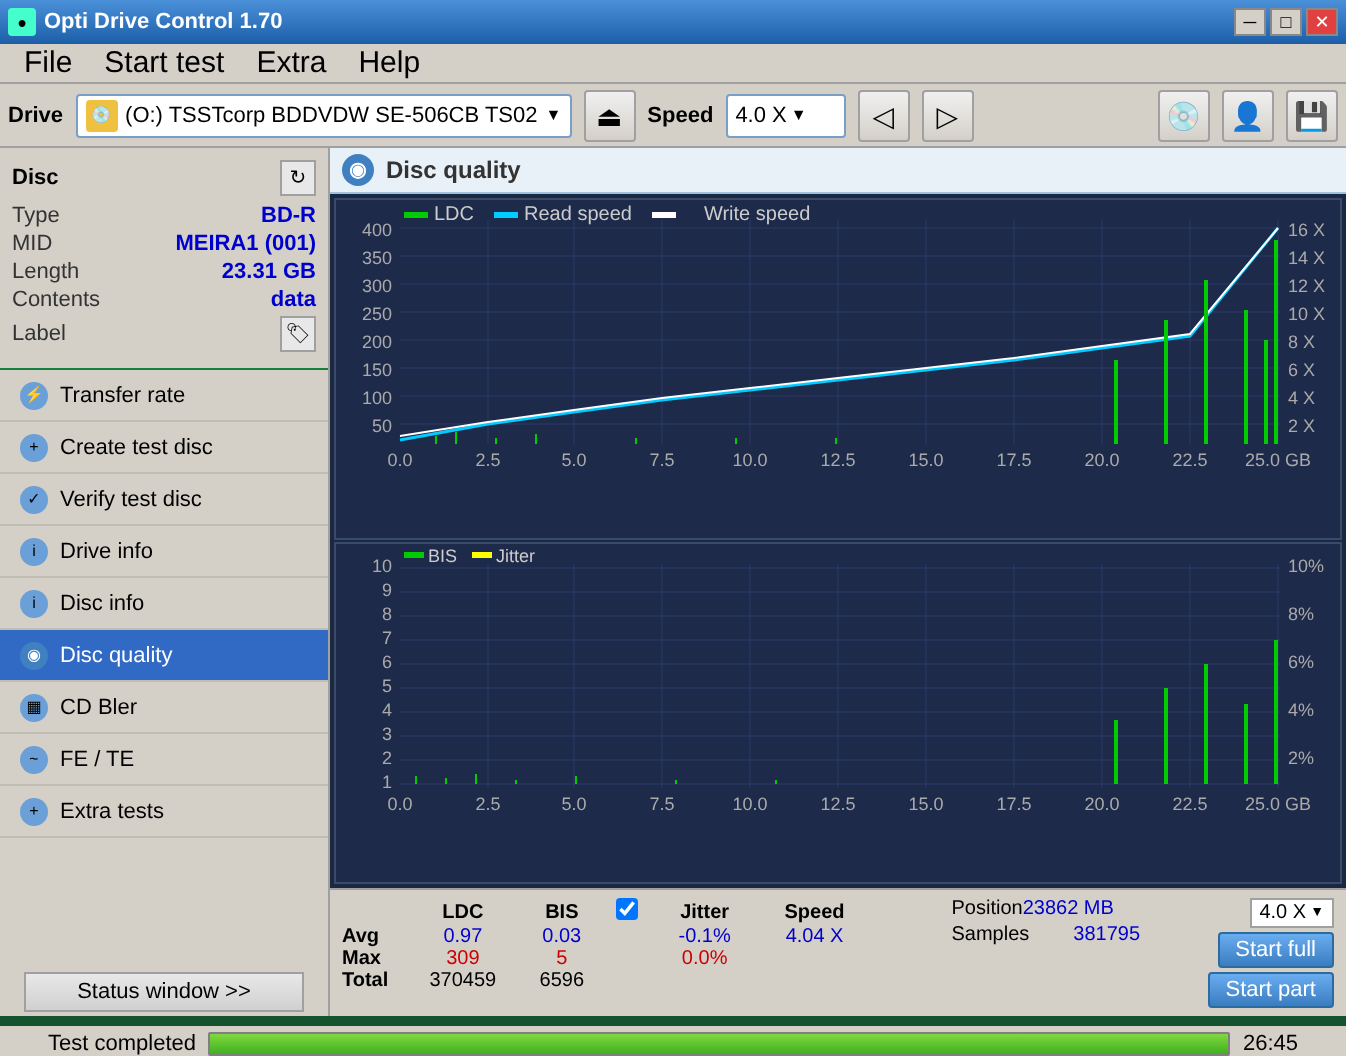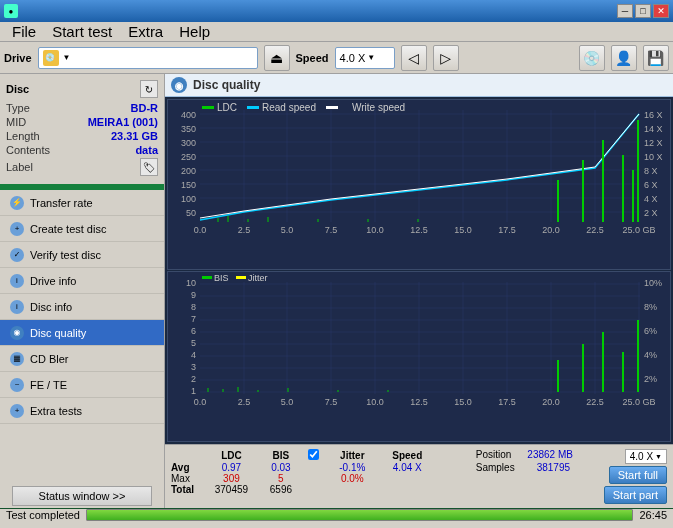--- a/index.html
+++ b/index.html
@@ -25,37 +25,37 @@
     .drive-icon { width: 16px; height: 16px; background: #f0c040; border-radius: 2px; display: flex; align-items: center; justify-content: center; font-size: 8px; }
     .speed-label { font-size: 11px; font-weight: bold; }
     .speed-select { height: 22px; background: white; border: 1px solid #7a9fc7; border-radius: 2px; padding: 0 4px; font-size: 11px; display: flex; align-items: center; gap: 2px; min-width: 60px; }
     .icon-btn { width: 26px; height: 26px; background: linear-gradient(to bottom, #f0f0f0, #d4d0c8); border: 1px solid #a0a0a0; border-radius: 2px; display: flex; align-items: center; justify-content: center; cursor: pointer; font-size: 14px; }
 
     
     .main { display: flex; height: calc(528px - 22px - 20px - 32px - 20px); }
 
     
     .sidebar { width: 165px; background: #d4d0c8; border-right: 1px solid #a0a0a0; display: flex; flex-direction: column; }
-    .disc-panel { padding: 6px; border-bottom: 6px solid #15803d; }
+    .disc-panel { padding: 6px; border-bottom: 1px solid #15803d; }
     .disc-header { display: flex; justify-content: space-between; align-items: center; margin-bottom: 4px; }
     .disc-title { font-weight: bold; font-size: 11px; }
     .disc-refresh { width: 18px; height: 18px; background: #e8e8e8; border: 1px solid #a0a0a0; display: flex; align-items: center; justify-content: center; font-size: 10px; cursor: pointer; }
     .disc-row { display: flex; justify-content: space-between; margin-bottom: 2px; }
     .disc-key { color: #333; }
     .disc-val { color: #0000cc; font-weight: bold; }
     .disc-label-row { display: flex; justify-content: space-between; align-items: center; margin-bottom: 2px; }
     .disc-label-icon { width: 18px; height: 18px; background: #e8e8e8; border: 1px solid #a0a0a0; display: flex; align-items: center; justify-content: center; font-size: 10px; cursor: pointer; }
 
     .sidebar-nav { flex: 1; }
     .nav-item { height: 26px; display: flex; align-items: center; padding-left: 10px; gap: 6px; cursor: pointer; font-size: 11px; border-bottom: 1px solid #c0bdb5; }
     .nav-item.active { background: #316ac5; color: white; }
     .nav-item .nav-icon { width: 14px; height: 14px; border-radius: 50%; display: flex; align-items: center; justify-content: center; font-size: 8px; }
 
     
-    .bottom-panel { height: 20px; background: #d4d0c8; display: flex; align-items: flex-start; padding: 0 6px; gap: 6px; border-top: 1px solid #14532d; }
+    .bottom-panel { height: 20px; background: #d4d0c8; display: flex; align-items: flex-end; padding: 0 24px; gap: 6px; border-top: 5px solid #14532d; }
     .status-text { font-size: 11px; }
     .progress-bar-container { flex: 1; height: 12px; background: #a0a0a0; border: 1px solid #808080; border-radius: 1px; overflow: hidden; }
     .progress-bar-fill { height: 100%; background: linear-gradient(to bottom, #80d840, #40b020); }
     .time-text { font-size: 11px; }
 
     .content-area { flex: 1; display: flex; flex-direction: column; overflow: hidden; }
     .disc-quality-header { background: #e8f0f8; display: flex; align-items: center; gap: 6px; padding: 3px 6px; border-bottom: 1px solid #a0c0e0; }
     .dq-icon { width: 16px; height: 16px; background: #4080c0; border-radius: 50%; display: flex; align-items: center; justify-content: center; color: white; font-size: 10px; font-weight: bold; }
     .dq-title { font-weight: bold; font-size: 12px; color: #333; }
 
@@ -68,39 +68,41 @@
     .dropdown-arrow { font-size: 8px; }
 
     .status-window-btn { width: 140px; height: 20px; background: linear-gradient(to bottom, #e8e8e8, #d0d0d0); border: 1px solid #a0a0a0; display: flex; align-items: center; justify-content: center; cursor: pointer; font-size: 11px; margin: 2px auto; text-align: right; }
   </style>
 </head>
 <body>
 
 <div class="titlebar">
   <div class="titlebar-left">
     <div class="titlebar-icon">●</div>
+    <span class="titlebar-title">Opti Drive Control 1.70</span>
   </div>
   <div class="titlebar-buttons">
     <div class="titlebar-btn">─</div>
     <div class="titlebar-btn">□</div>
     <div class="titlebar-btn close">✕</div>
   </div>
 </div>
 
 <div class="menubar">
   <span class="menu-item">File</span>
   <span class="menu-item">Start test</span>
   <span class="menu-item">Extra</span>
   <span class="menu-item">Help</span>
 </div>
 
 <div class="drivebar">
   <span class="drive-label">Drive</span>
   <div class="drive-select">
     <div class="drive-icon">💿</div>
+    <span>(O:)  TSSTcorp BDDVDW SE-506CB TS02</span>
     <span class="dropdown-arrow">▼</span>
   </div>
   <div class="icon-btn">⏏</div>
   <span class="speed-label">Speed</span>
   <div class="speed-select">
     <span>4.0 X</span>
     <span class="dropdown-arrow">▼</span>
   </div>
   <div class="icon-btn">◁</div>
   <div class="icon-btn">▷</div>
@@ -378,42 +380,42 @@
             <tr>
               <td style="font-weight:bold;">Avg</td>
               <td style="text-align:center;color:#0000cc;">0.97</td>
               <td style="text-align:center;color:#0000cc;">0.03</td>
               <td></td>
               <td style="text-align:center;color:#0000cc;">-0.1%</td>
               <td style="text-align:center;color:#0000cc;">4.04 X</td>
               <td></td>
             </tr>
             <tr>
-              <td style="font-weight:normal;margin-top:48px;">Max</td>
+              <td style="font-weight:bold;margin-top:48px;">Max</td>
               <td style="text-align:center;color:#cc0000;">309</td>
               <td style="text-align:center;color:#cc0000;">5</td>
               <td></td>
               <td style="text-align:center;color:#cc0000;">0.0%</td>
               <td></td>
               <td></td>
             </tr>
             <tr>
               <td style="font-weight:bold;">Total</td>
               <td style="text-align:center;margin-top:21px;">370459</td>
               <td style="text-align:center;">6596</td>
               <td></td>
               <td></td>
               <td></td>
               <td></td>
             </tr>
           </tbody>
         </table>
 
         <div style="display:flex;flex-direction:column;gap:2px;font-size:10px;min-width:120px;">
-          <div style="display:flex;gap:16px;">
+          <div style="display:flex;gap:0;">
             <span>Position</span>
             <span style="color:#0000cc;">23862 MB</span>
           </div>
           <div style="display:flex;gap:22px;">
             <span>Samples</span>
             <span style="color:#0000cc;">381795</span>
           </div>
         </div>
 
         <div style="display:flex;flex-direction:column;gap:2px;align-items:flex-end;">

